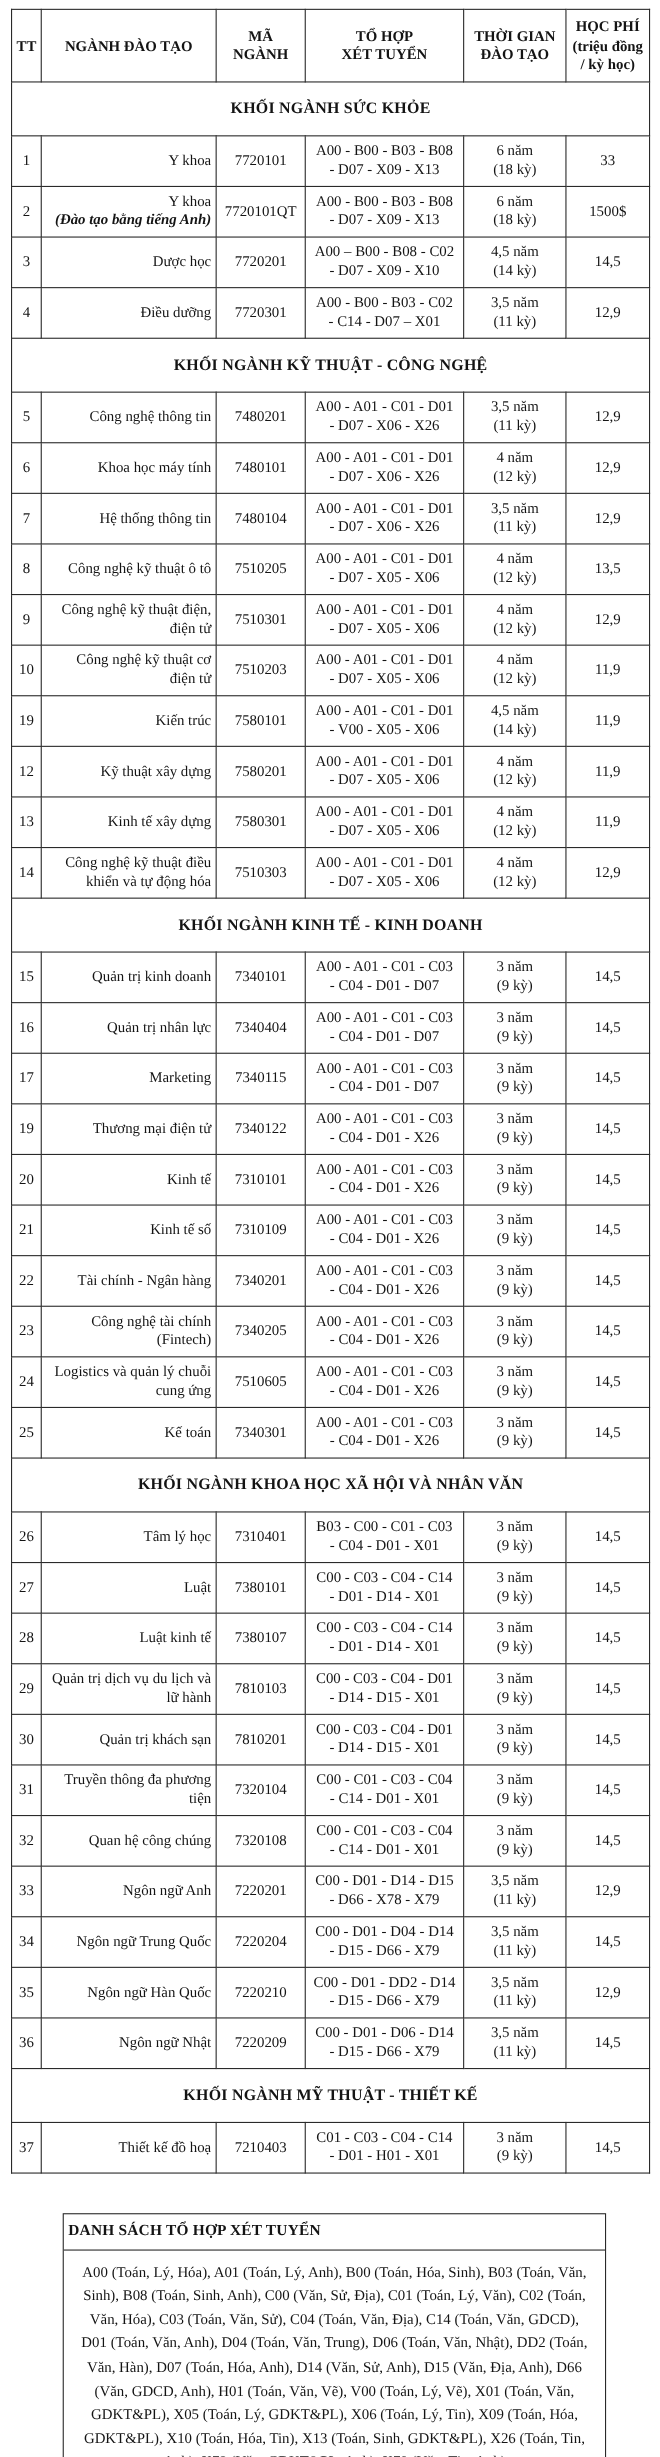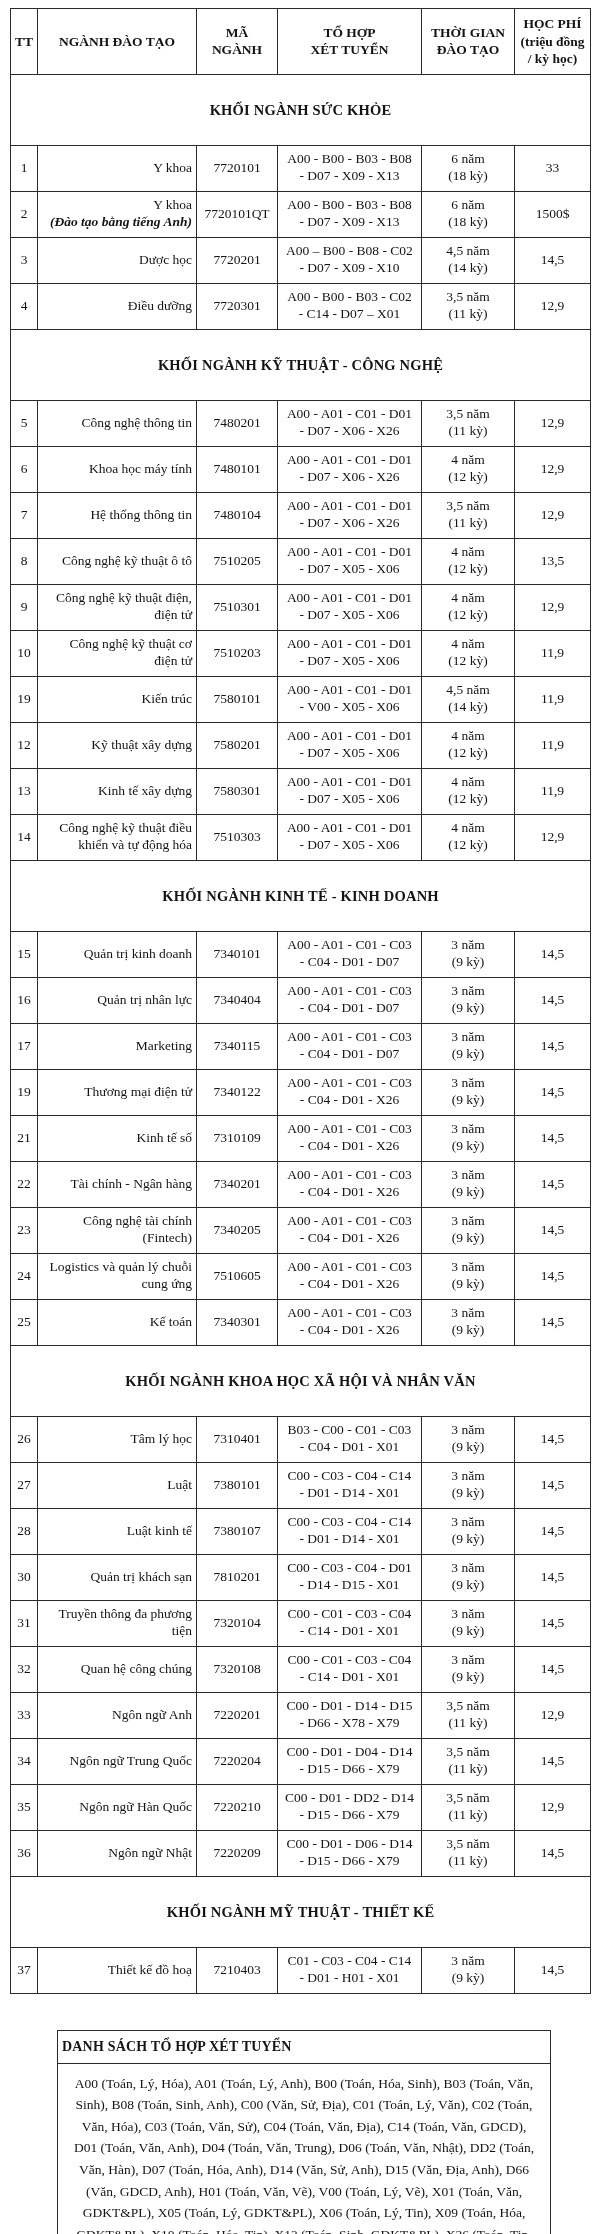--- a/index.html
+++ b/index.html
@@ -10,21 +10,21 @@
   thead th{
     font-weight:bold;text-align:center;font-size:13.5px;line-height:1.3;
     padding:6px 2px;white-space:pre-line;height:52px;
   }
   td{font-size:13.5px;line-height:1.25;padding:4px 3px;}
   tr.data-row td{height:37px;}
   .c-tt,.c-code,.c-combo,.c-time,.c-fee{text-align:center;}
   .c-name{text-align:right;padding-left:7px;padding-right:4px;}
   .c-combo,.c-time{white-space:pre-line;}
   tr.section-row td{
-    font-weight:bold;text-align:center;font-size:14.5px;height:40px;padding:15px 2px;
+    font-weight:bold;text-align:center;font-size:14.5px;height:40px;padding:4px 2px;
     letter-spacing:.2px;
     margin-top:32px;
   }
   .note{font-style:italic;font-weight:bold;}
   .legend{
     width:492px;margin-top:36px;margin-left:47px;
     border:1px solid #2a2a2a;
   }
   .legend-title{
     font-weight:bold;font-size:14px;
@@ -247,20 +247,30 @@
           <td class="c-tt">19</td>
           <td class="c-name"><span>Thương mại điện tử</span></td>
           <td class="c-code">7340122</td>
           <td class="c-combo">A00 - A01 - C01 - C03
 - C04 - D01 - X26</td>
           <td class="c-time">3 năm
 (9 kỳ)</td>
           <td class="c-fee">14,5</td>
         </tr>
         <tr class="data-row">
+          <td class="c-tt">20</td>
+          <td class="c-name"><span>Kinh tế</span></td>
+          <td class="c-code">7310101</td>
+          <td class="c-combo">A00 - A01 - C01 - C03
+- C04 - D01 - X26</td>
+          <td class="c-time">3 năm
+(9 kỳ)</td>
+          <td class="c-fee">14,5</td>
+        </tr>
+        <tr class="data-row">
           <td class="c-tt">21</td>
           <td class="c-name"><span>Kinh tế số</span></td>
           <td class="c-code">7310109</td>
           <td class="c-combo">A00 - A01 - C01 - C03
 - C04 - D01 - X26</td>
           <td class="c-time">3 năm
 (9 kỳ)</td>
           <td class="c-fee">14,5</td>
         </tr>
         <tr class="data-row">
@@ -325,20 +335,30 @@
           <td class="c-time">3 năm
 (9 kỳ)</td>
           <td class="c-fee">14,5</td>
         </tr>
         <tr class="data-row">
           <td class="c-tt">28</td>
           <td class="c-name"><span>Luật kinh tế</span></td>
           <td class="c-code">7380107</td>
           <td class="c-combo">C00 - C03 - C04 - C14
 - D01 - D14 - X01</td>
+          <td class="c-time">3 năm
+(9 kỳ)</td>
+          <td class="c-fee">14,5</td>
+        </tr>
+        <tr class="data-row">
+          <td class="c-tt">29</td>
+          <td class="c-name"><span>Quản trị dịch vụ du lịch và lữ hành</span></td>
+          <td class="c-code">7810103</td>
+          <td class="c-combo">C00 - C03 - C04 - D01
+- D14 - D15 - X01</td>
           <td class="c-time">3 năm
 (9 kỳ)</td>
           <td class="c-fee">14,5</td>
         </tr>
         <tr class="data-row">
           <td class="c-tt">30</td>
           <td class="c-name"><span>Quản trị khách sạn</span></td>
           <td class="c-code">7810201</td>
           <td class="c-combo">C00 - C03 - C04 - D01
 - D14 - D15 - X01</td>

